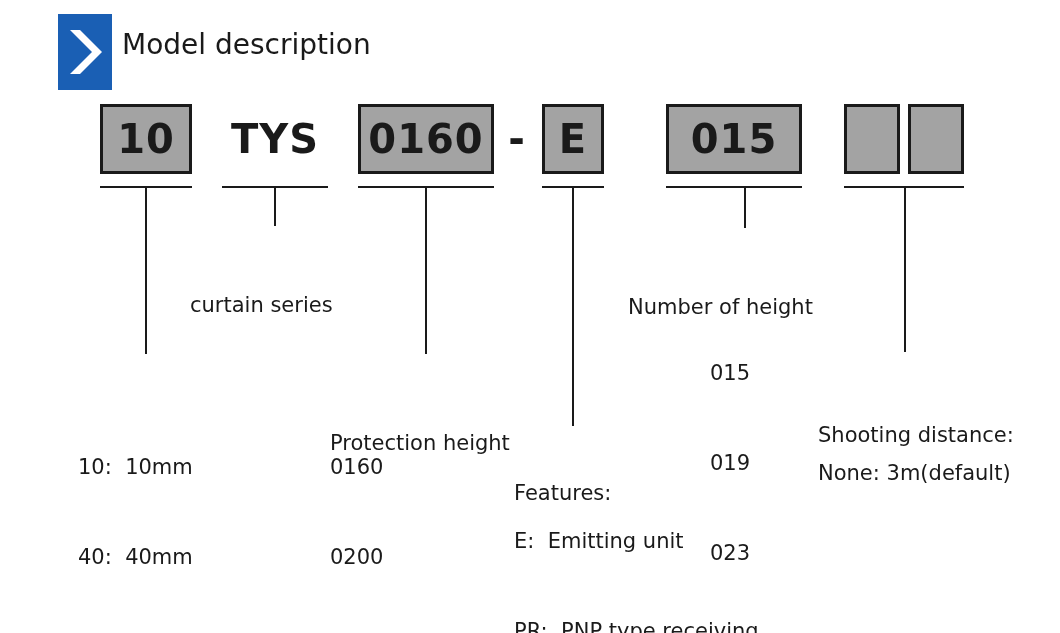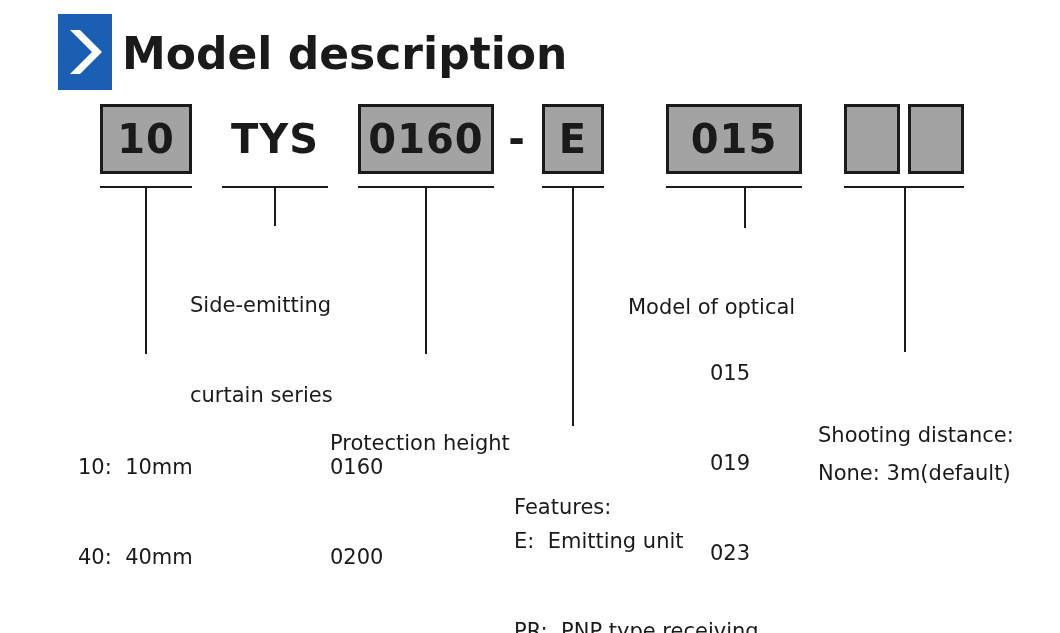--- a/index.html
+++ b/index.html
@@ -26,22 +26,22 @@
     top: 14px;
     width: 54px;
     height: 76px;
     background: #1a5fb4;
   }
   .header-logo svg { display: block; }
   .page-title {
     position: absolute;
     left: 122px;
     top: 28px;
-    font-size: 44px;
-    font-weight: bold;
+    font-size: 28px;
+    font-weight: normal;
     letter-spacing: 0px;
     color: #1a1a1a;
     font-family: "DejaVu Sans", sans-serif;
   }
 
   
   .code-row {
     position: absolute;
     left: 100px;
     top: 104px;
@@ -128,53 +128,52 @@
   <div class="lead lead-h" style="left:542px; top:186px; width:62px;"></div>
   <div class="lead lead-v" style="left:572px; top:186px; height:240px;"></div>
 
   <div class="lead lead-h" style="left:666px; top:186px; width:136px;"></div>
   <div class="lead lead-v" style="left:744px; top:186px; height:42px;"></div>
 
   <div class="lead lead-h" style="left:844px; top:186px; width:120px;"></div>
   <div class="lead lead-v" style="left:904px; top:186px; height:166px;"></div>
 
   <div class="txt" style="left:190px; top:230px;">
-    <span class="row">Side-emitting</span>
     <span class="row">curtain series</span>
   </div>
 
   <div class="txt" style="left:78px; top:392px;">
     <span class="row">10:  10mm</span>
     <span class="row">40:  40mm</span>
   </div>
 
   <div class="txt" style="left:330px; top:368px;">
     <span class="row">Protection height</span>
   </div>
   <div class="txt" style="left:330px; top:392px;">
     <span class="row">0160</span>
     <span class="row">0200</span>
     <span class="row">0240</span>
     
     
   </div>
 
-  <div class="txt" style="left:514px; top:432px;text-align:center;">
+  <div class="txt" style="left:514px; top:418px;text-align:center;">
     <span class="row">Features:</span>
   </div>
   <div class="txt" style="left:514px; top:466px;">
     <span class="row">E:  Emitting unit</span>
     <span class="row">PR:  PNP type receiving</span>
     
     
     
   </div>
 
   <div class="txt" style="left:628px; top:232px;">
-    <span class="row">Model of optical</span>
+    <span class="row">Number of height</span>
   </div>
   <div class="txt" style="left:710px; top:298px;">
     <span class="row">015</span>
     <span class="row">019</span>
     <span class="row">023</span>
     <span class="row">......</span>
     
   </div>
 
   <div class="txt" style="left:818px; top:360px;">

